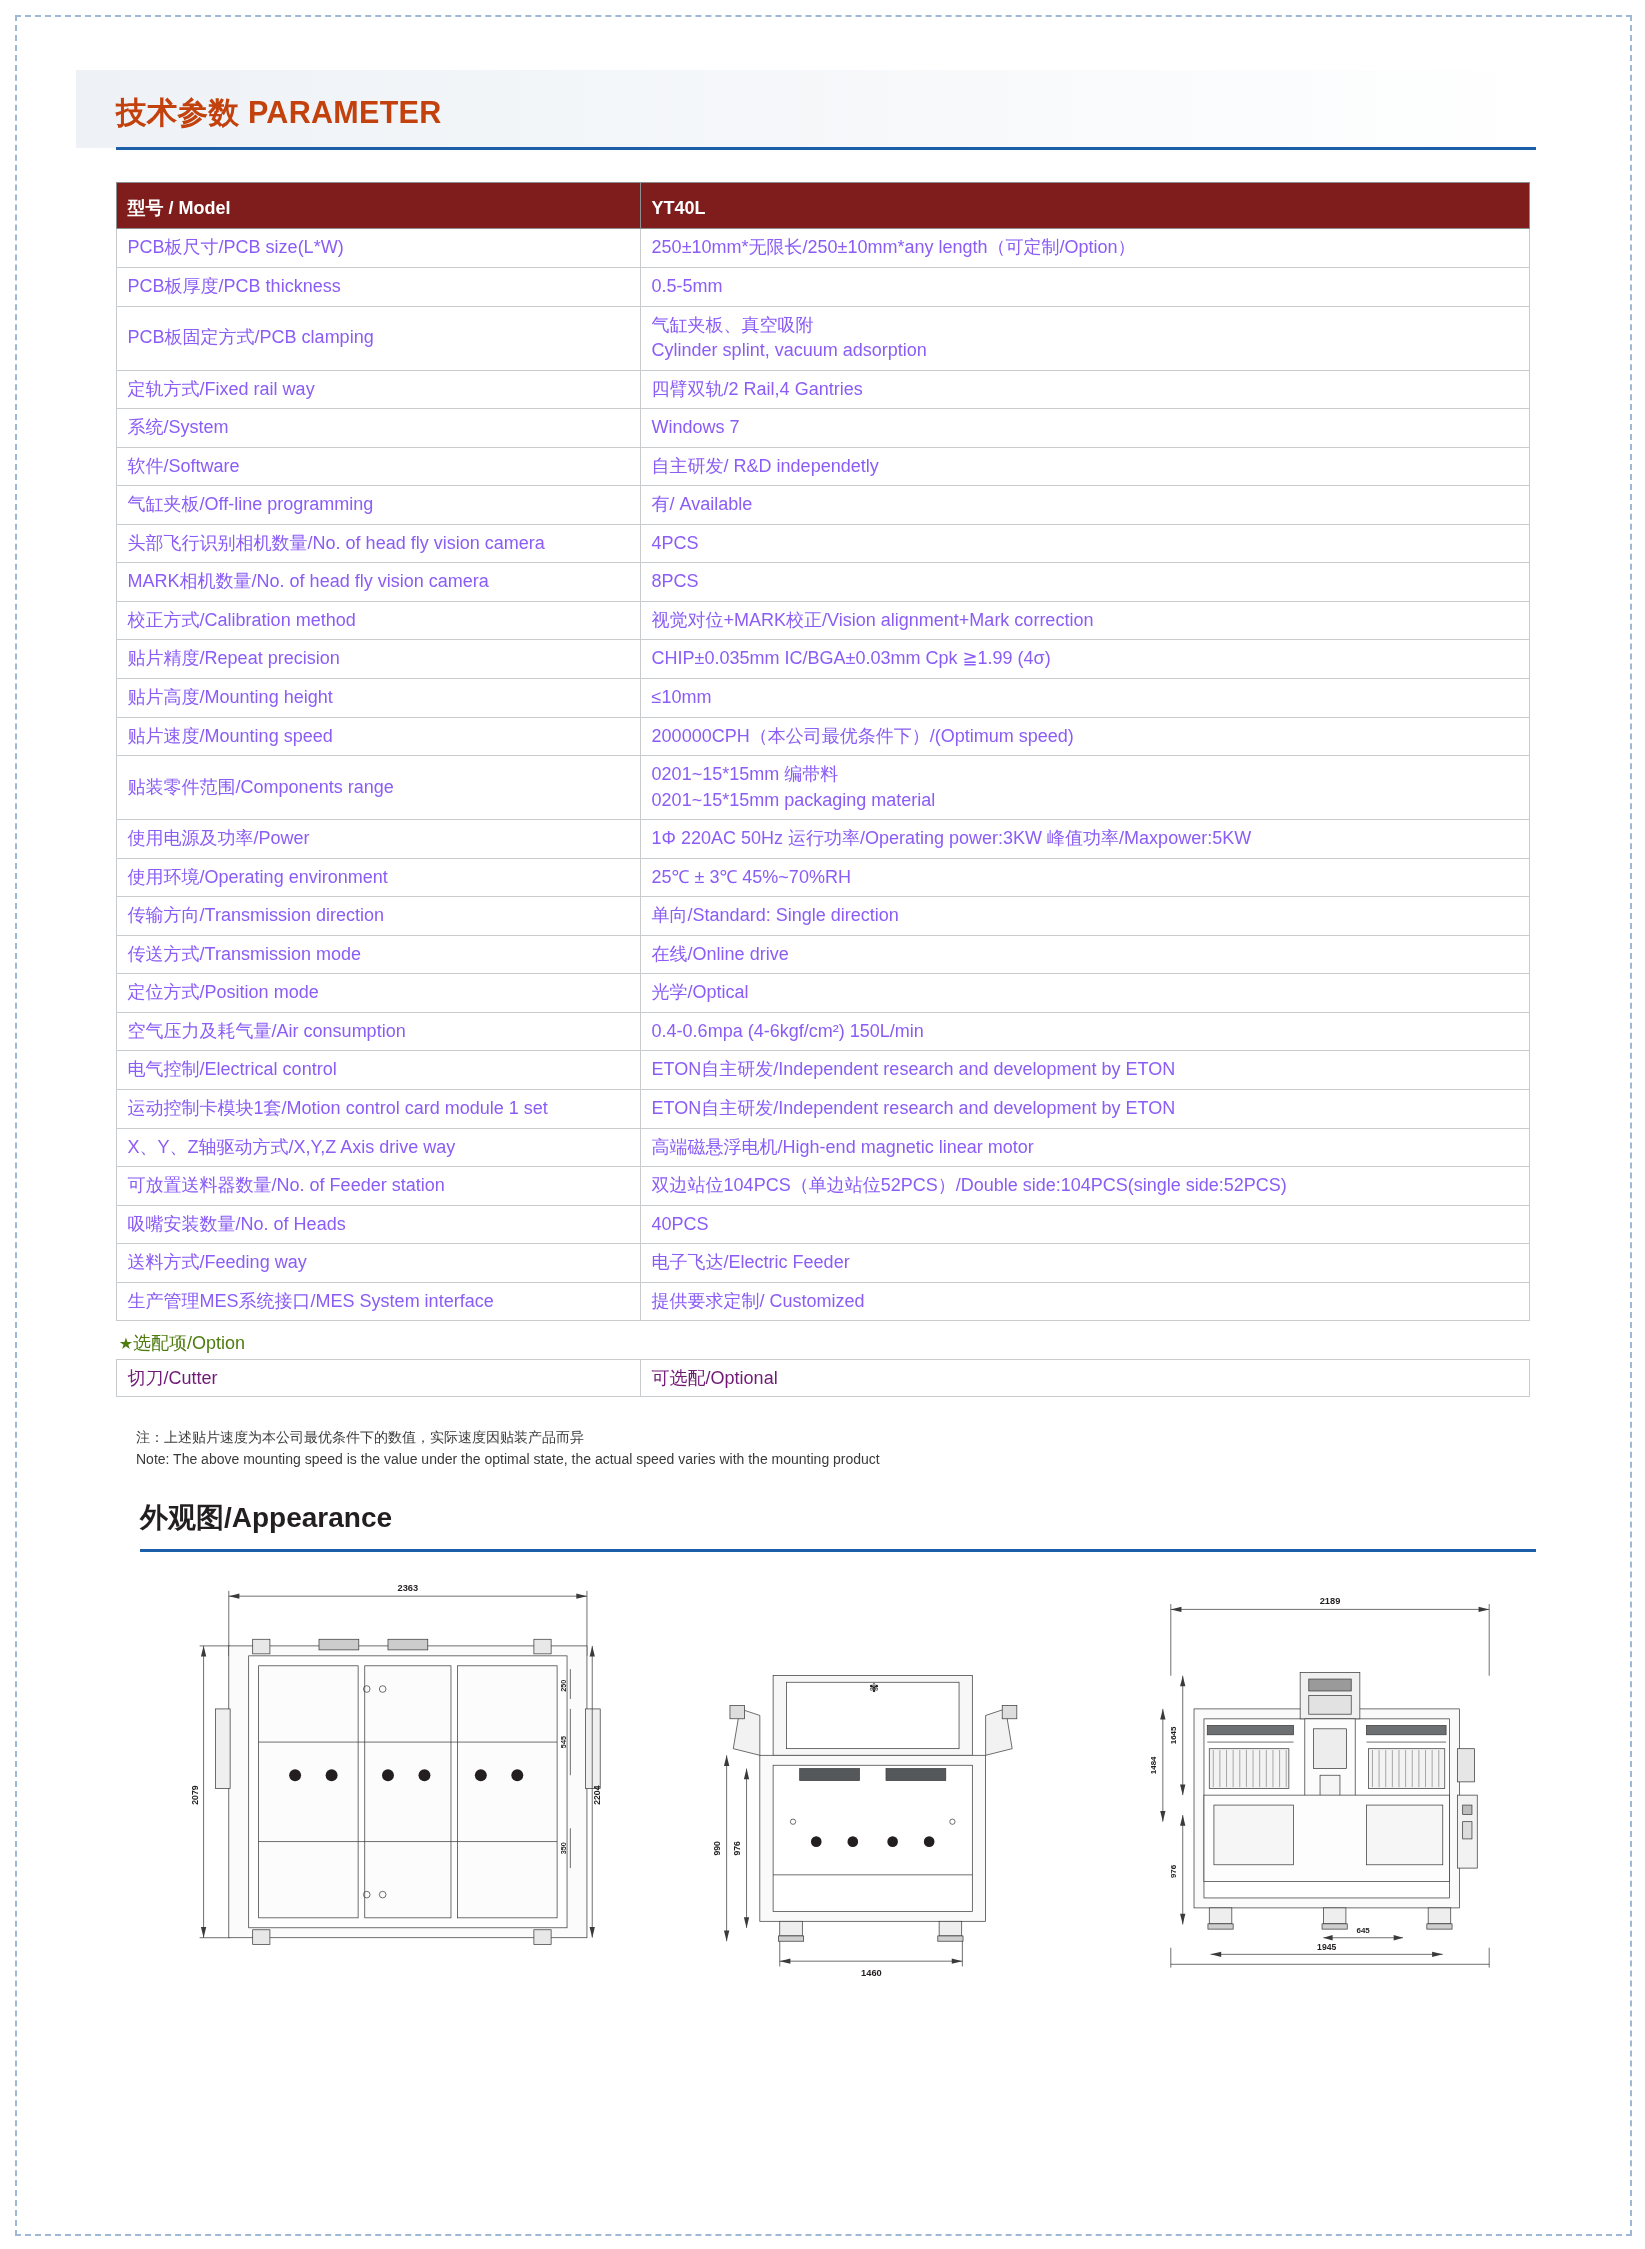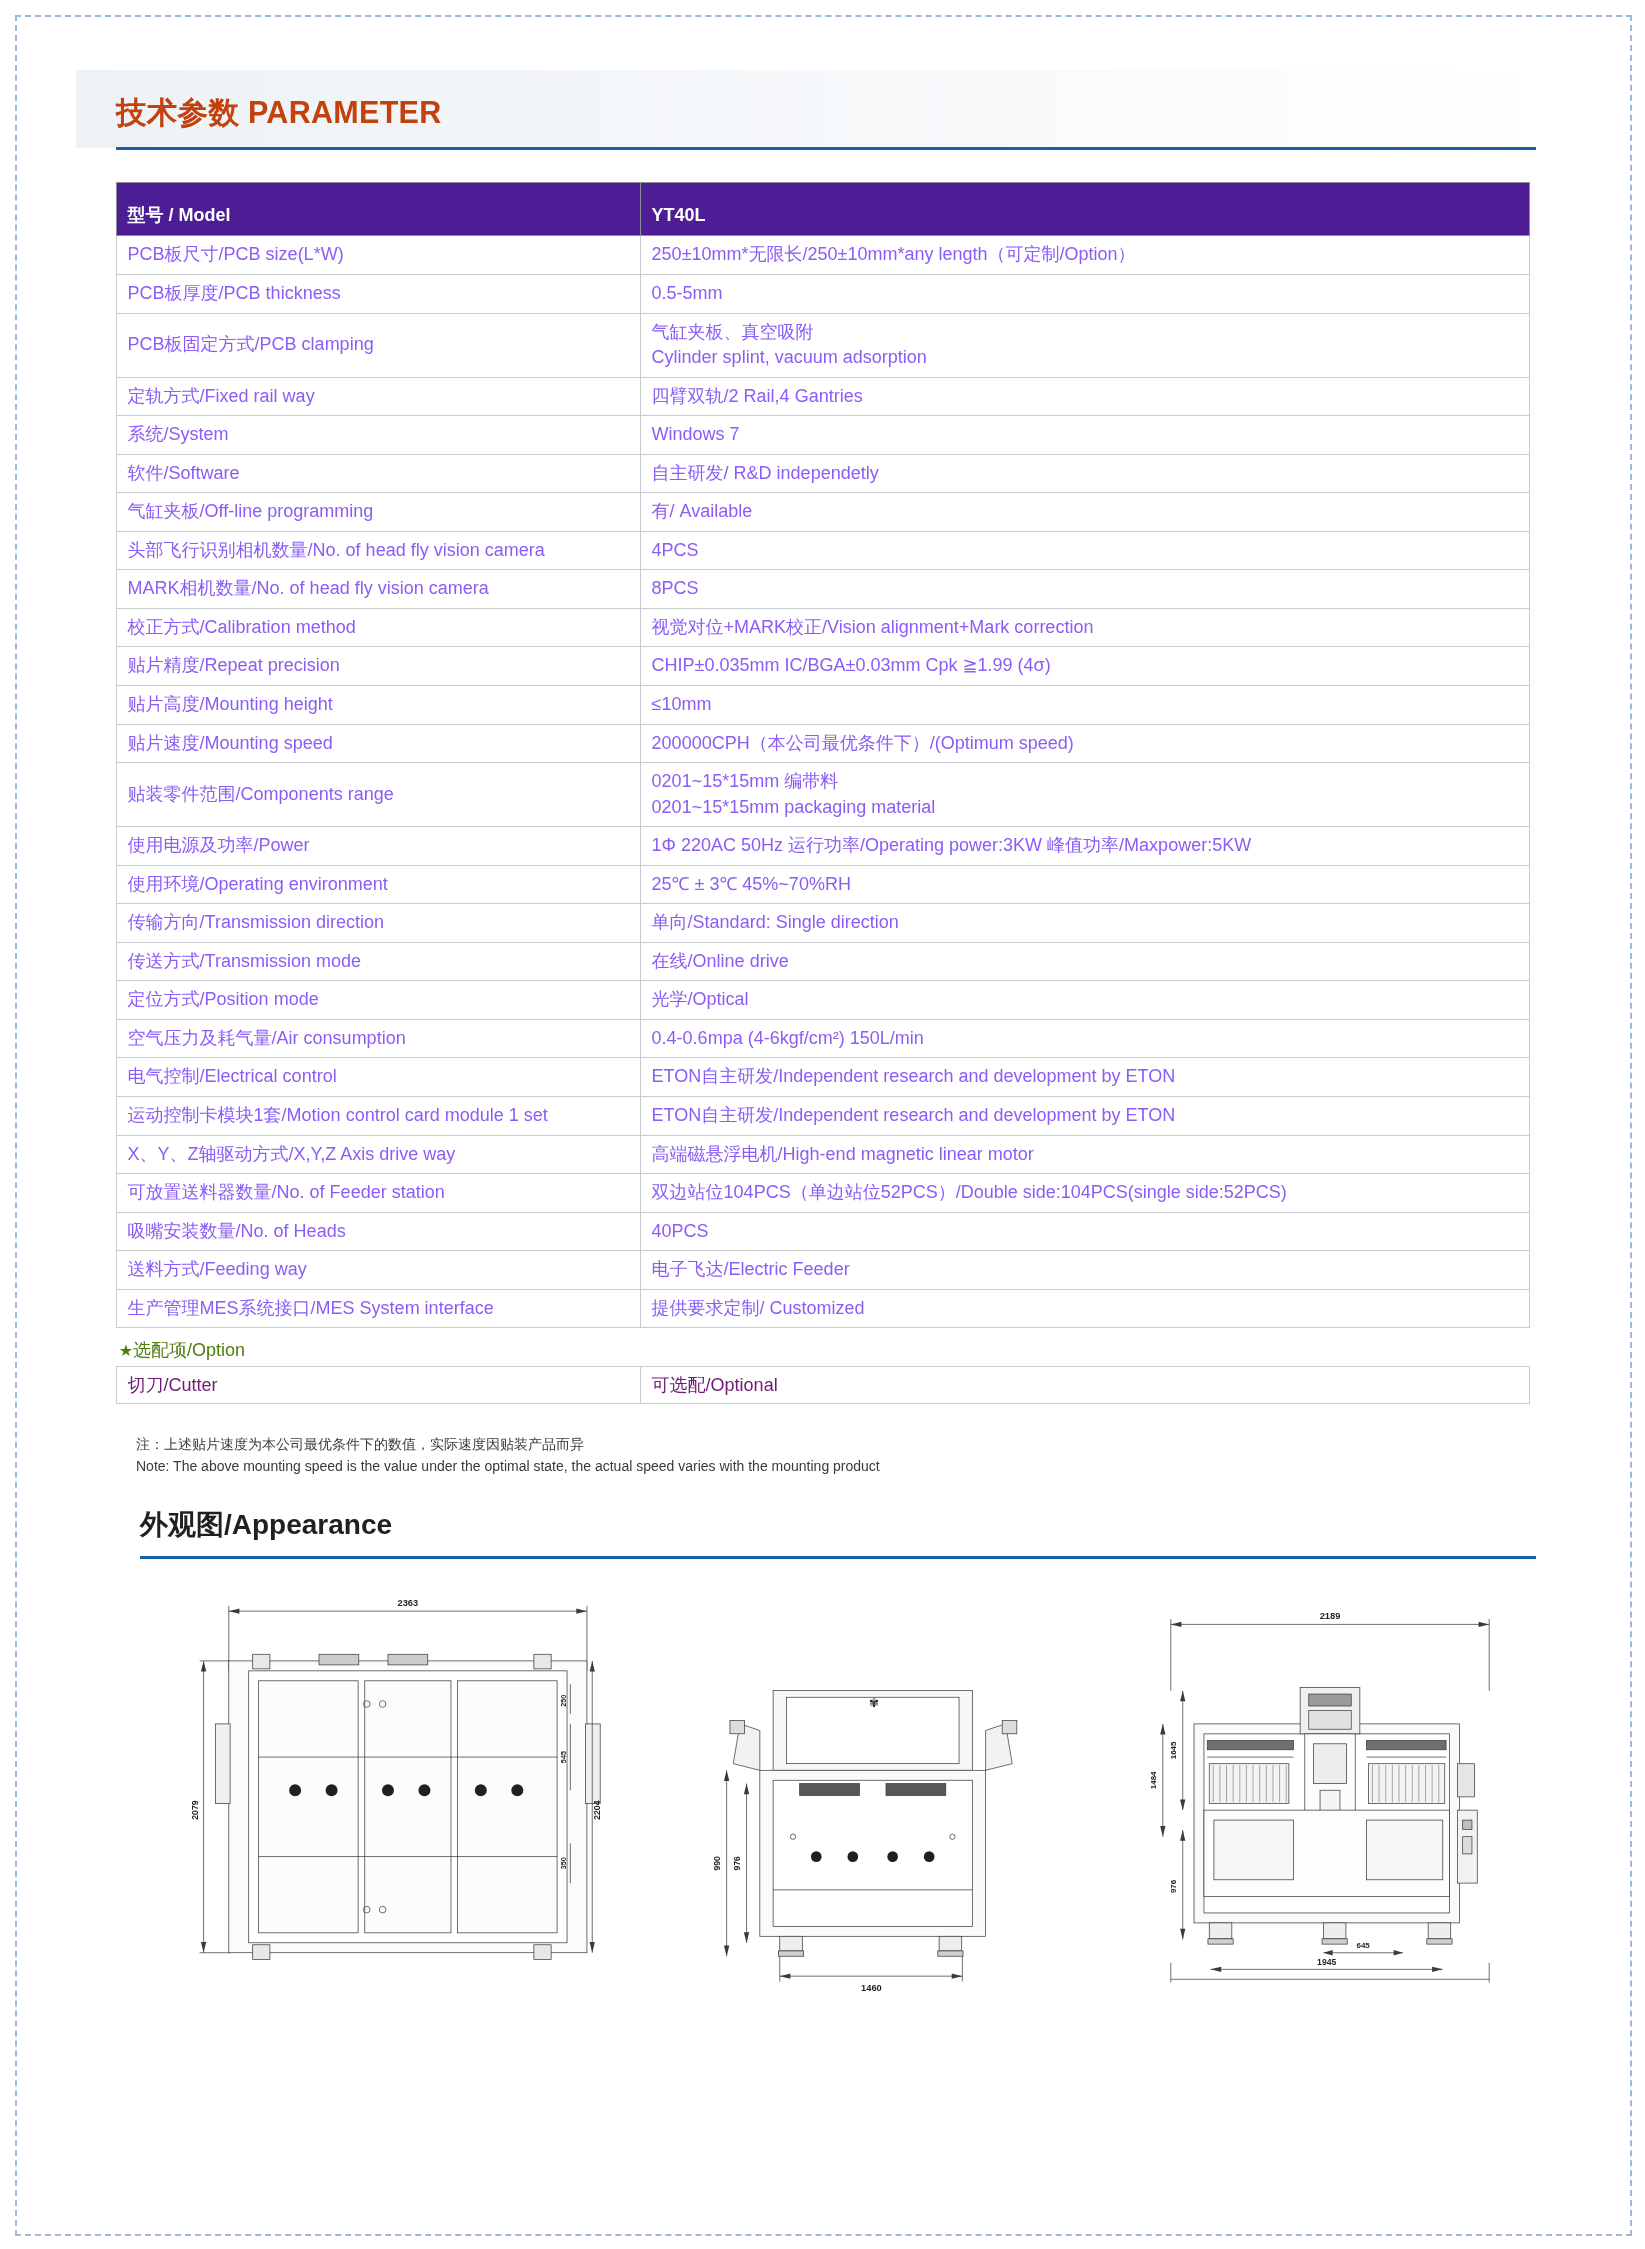--- a/index.html
+++ b/index.html
@@ -61,25 +61,25 @@
     border: 0.7px solid #c9ccce;
     padding: 6px 10.6px;
     font-size: 18px;
     line-height: 1.42;
     vertical-align: middle;
     color: #8b5cf6;
   }
   table.spec td.col-a { width: 524px; }
   table.spec td.col-b { width: 889px; }
   table.spec tr.header td {
-    background: #4c1d95;
+    background: #7f1d1d;
     color: #ffffff;
     font-weight: bold;
     border-color: #8c8f91;
-    padding-top: 20px;
+    padding-top: 13px;
     padding-bottom: 7.3px;
   }
   table.spec tr.header td.col-b { font-weight: bold; }
   .multiline { white-space: pre-line; }
 
   
   .option-note {
     font-size: 18px;
     margin: 9.3px 0 4px 2.7px;
     color: #4d7c0f;
@@ -127,21 +127,21 @@
   }
 
   .drawings {
     position: relative;
     margin-top: 20px;
     height: 438px;
     width: 1414px;
   }
   .drawing {
     position: absolute;
-    top: 12px;
+    top: 4px;
   }
   .dwg1 { left: 73px; width: 451px; height: 425px; }
   .dwg2 { left: 584px; width: 372px; height: 425px; }
   .dwg3 { left: 1015px; width: 398px; height: 425px; }
   .drawings svg { display: block; }
 </style>
 </head>
 <body>
 
 <div class="page-border"></div>

